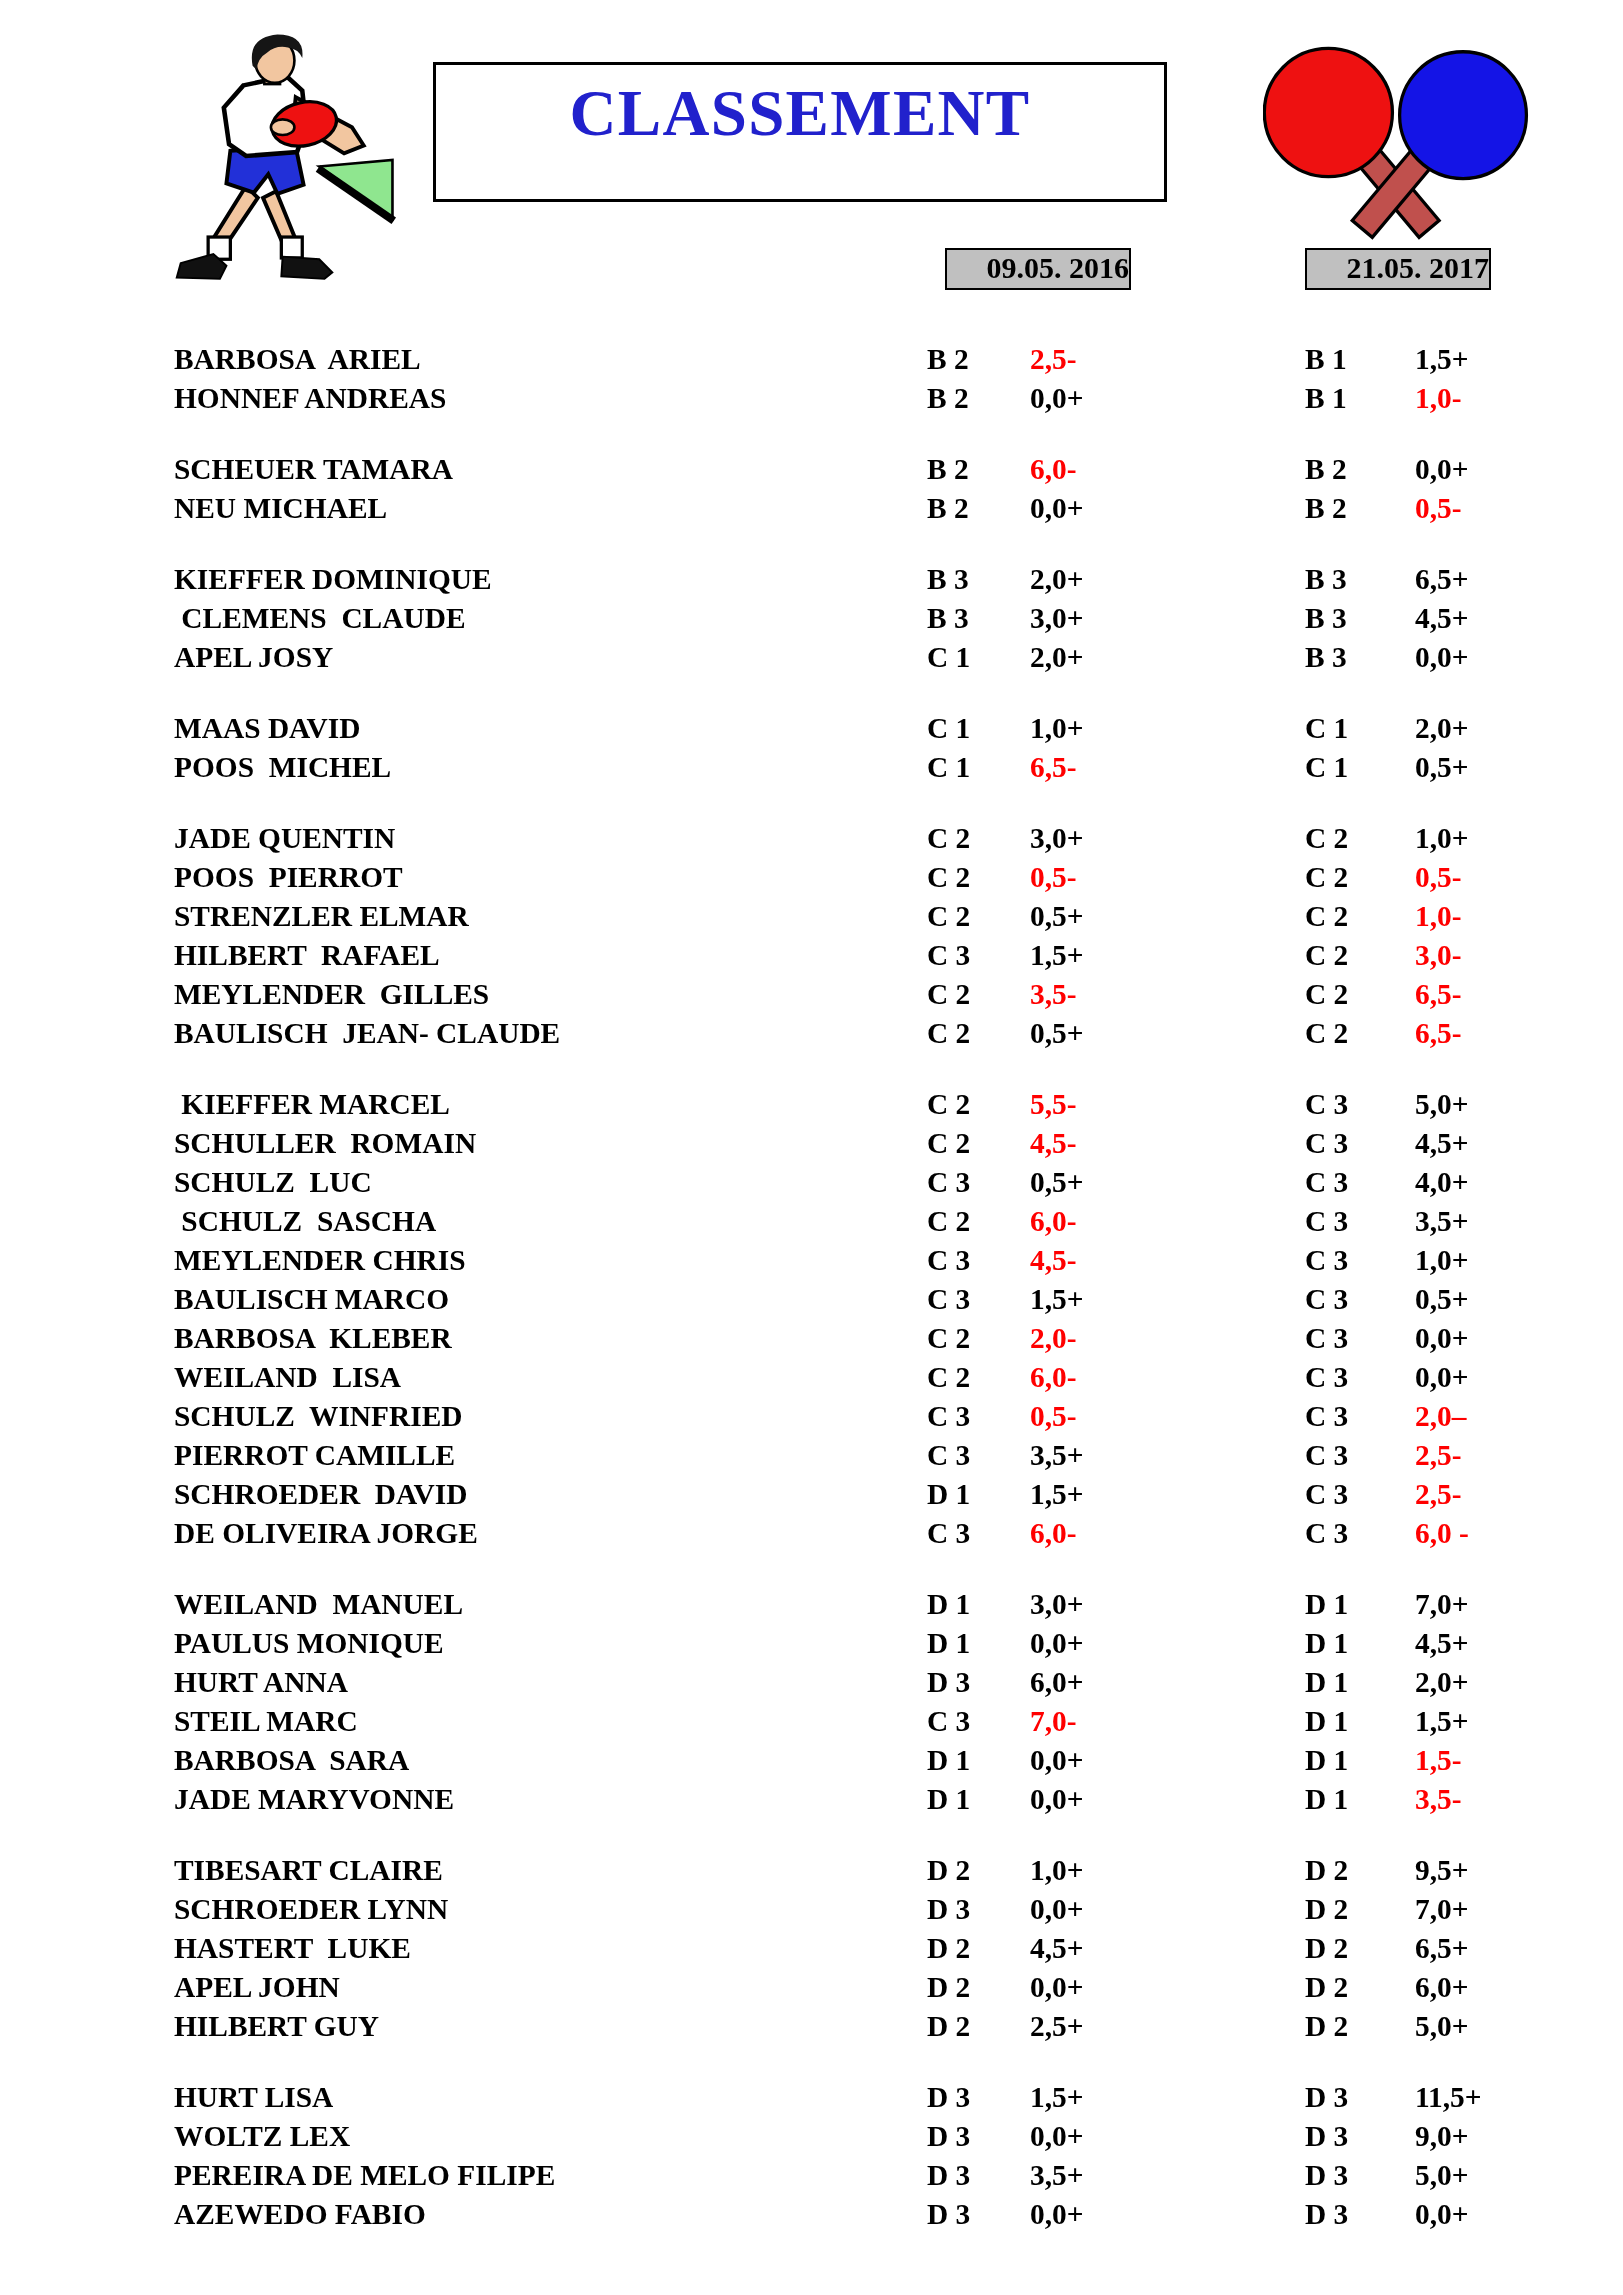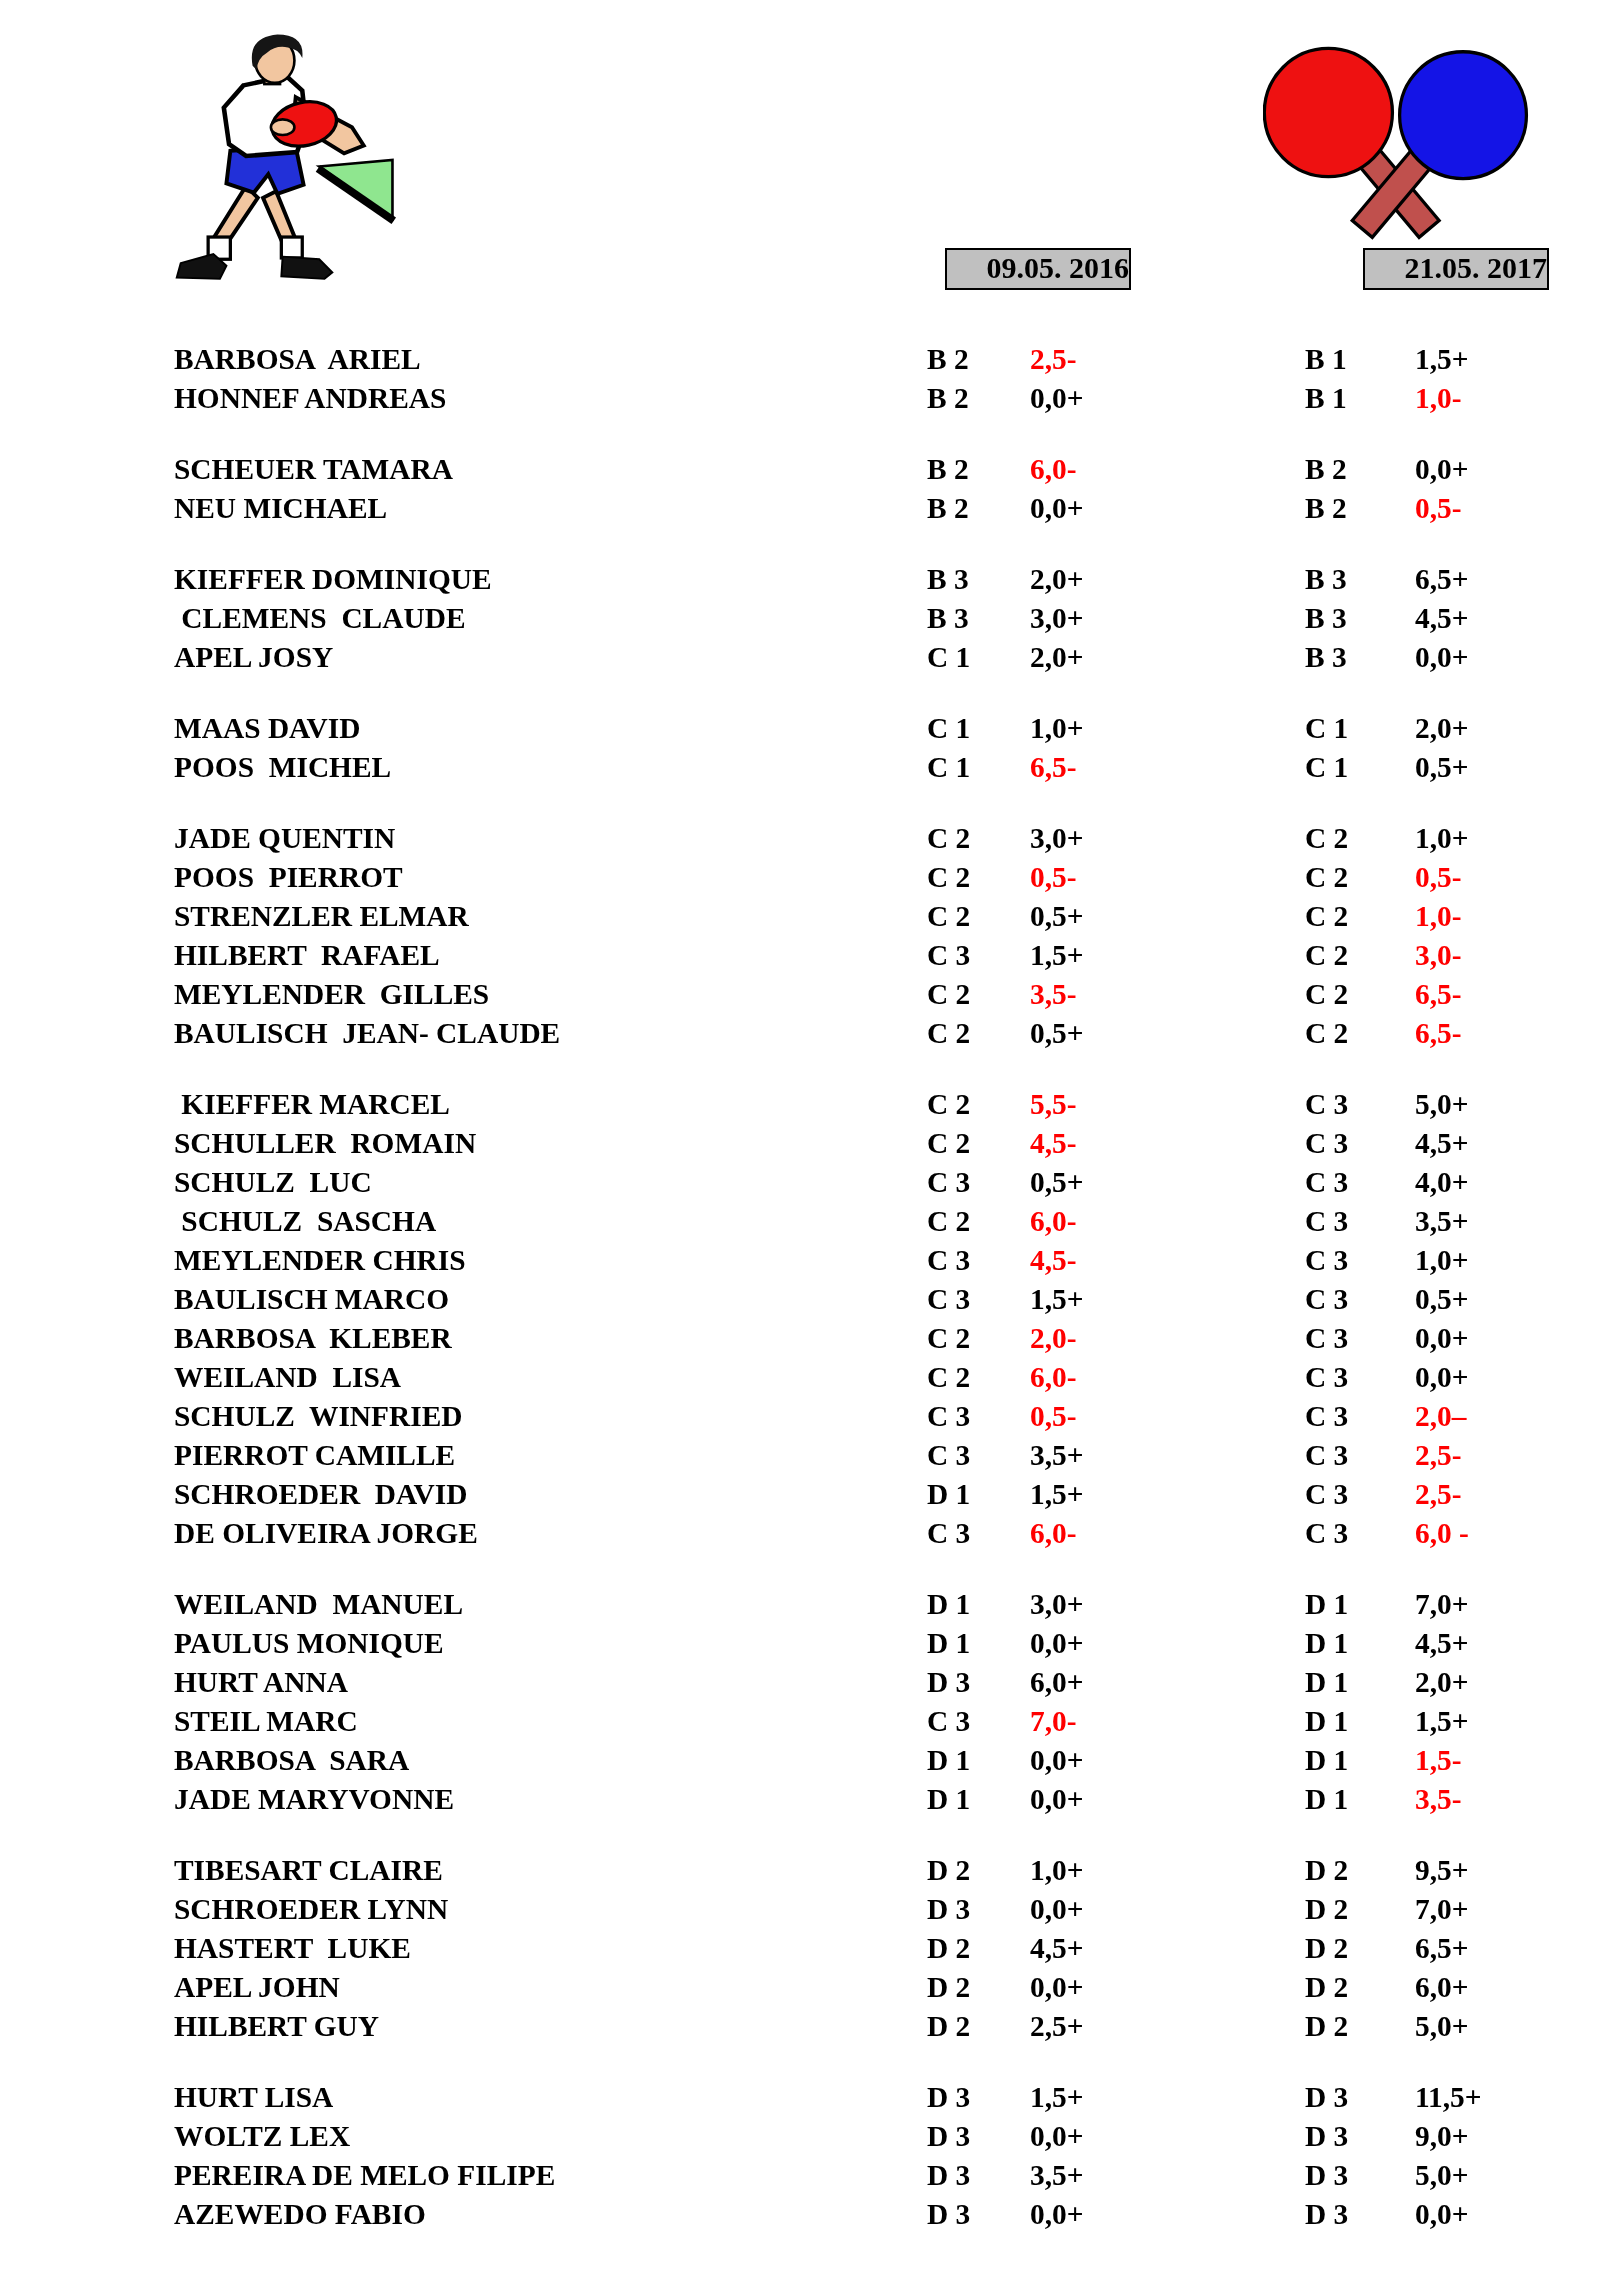--- a/index.html
+++ b/index.html
@@ -32,21 +32,21 @@
     color:var(--title-blue);letter-spacing:1.3px;white-space:pre;
   }
   
   .date-box{
     position:absolute;top:248px;width:186px;height:42px;
     background:var(--date-bg);
     border:2.6px solid #000;box-sizing:border-box;
     text-align:right;font-size:30px;line-height:35px;white-space:pre;
   }
   .date-1{left:945px;}
-  .date-2{left:1363px;}
+  .date-2{left:1305px;}
   
   .rows{
     position:absolute;left:174px;top:340px;width:1387px;
     font-size:29.4px;
   }
   .group{margin-top:32px;}
   .group:first-child{margin-top:0;}
   .row{position:relative;height:39px;}
   .row span{
     position:absolute;top:0;line-height:39px;white-space:pre;
@@ -89,20 +89,23 @@
 
       <ellipse cx="206" cy="150" rx="18" ry="12" fill="#F2C6A0" stroke="#000" stroke-width="4"></ellipse>
 
       <rect x="178" y="66" width="24" height="18" fill="#F2C6A0" stroke="#000" stroke-width="4"></rect>
       <ellipse cx="194" cy="48" rx="30" ry="34" fill="#F2C6A0" stroke="#000" stroke-width="4"></ellipse>
 
       <path d="M160 56 Q152 12 198 8 Q240 8 236 44 Q230 30 214 28 Q196 24 182 36 Q168 44 166 62 Z" fill="#151515"></path>
     </svg>
   </div>
 
+  <div class="title-box">
+    <span class="title-text">CLASSEMENT</span>
+  </div>
 
   <div class="paddles-art">
     <svg width="268" height="204" viewBox="0 0 410 312">
       <g transform="translate(150,168) rotate(-40)">
         <rect x="-20" y="0" width="40" height="162" fill="#C0504D" stroke="#000" stroke-width="5"></rect>
       </g>
       <g transform="translate(256,168) rotate(40)">
         <rect x="-20" y="0" width="40" height="162" fill="#C0504D" stroke="#000" stroke-width="5"></rect>
       </g>
       <circle cx="100" cy="114" r="98" fill="#EE1111" stroke="#000" stroke-width="5"></circle>

